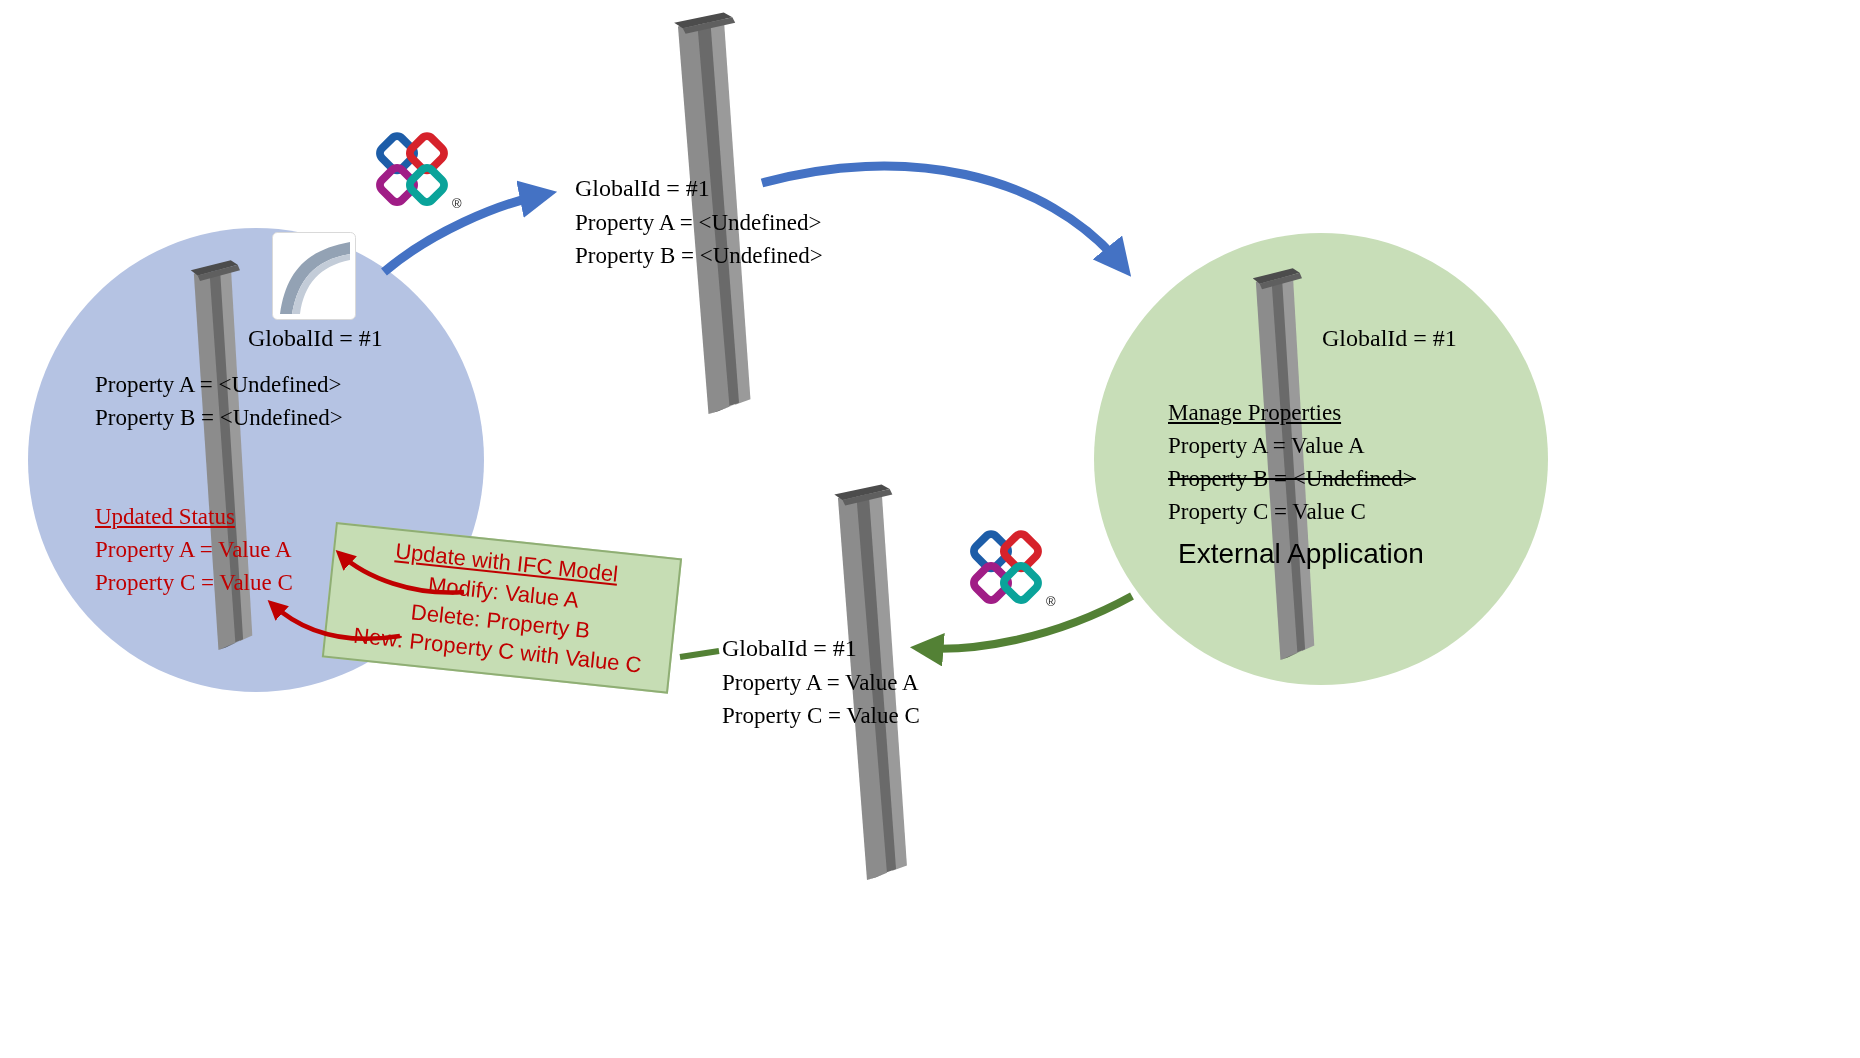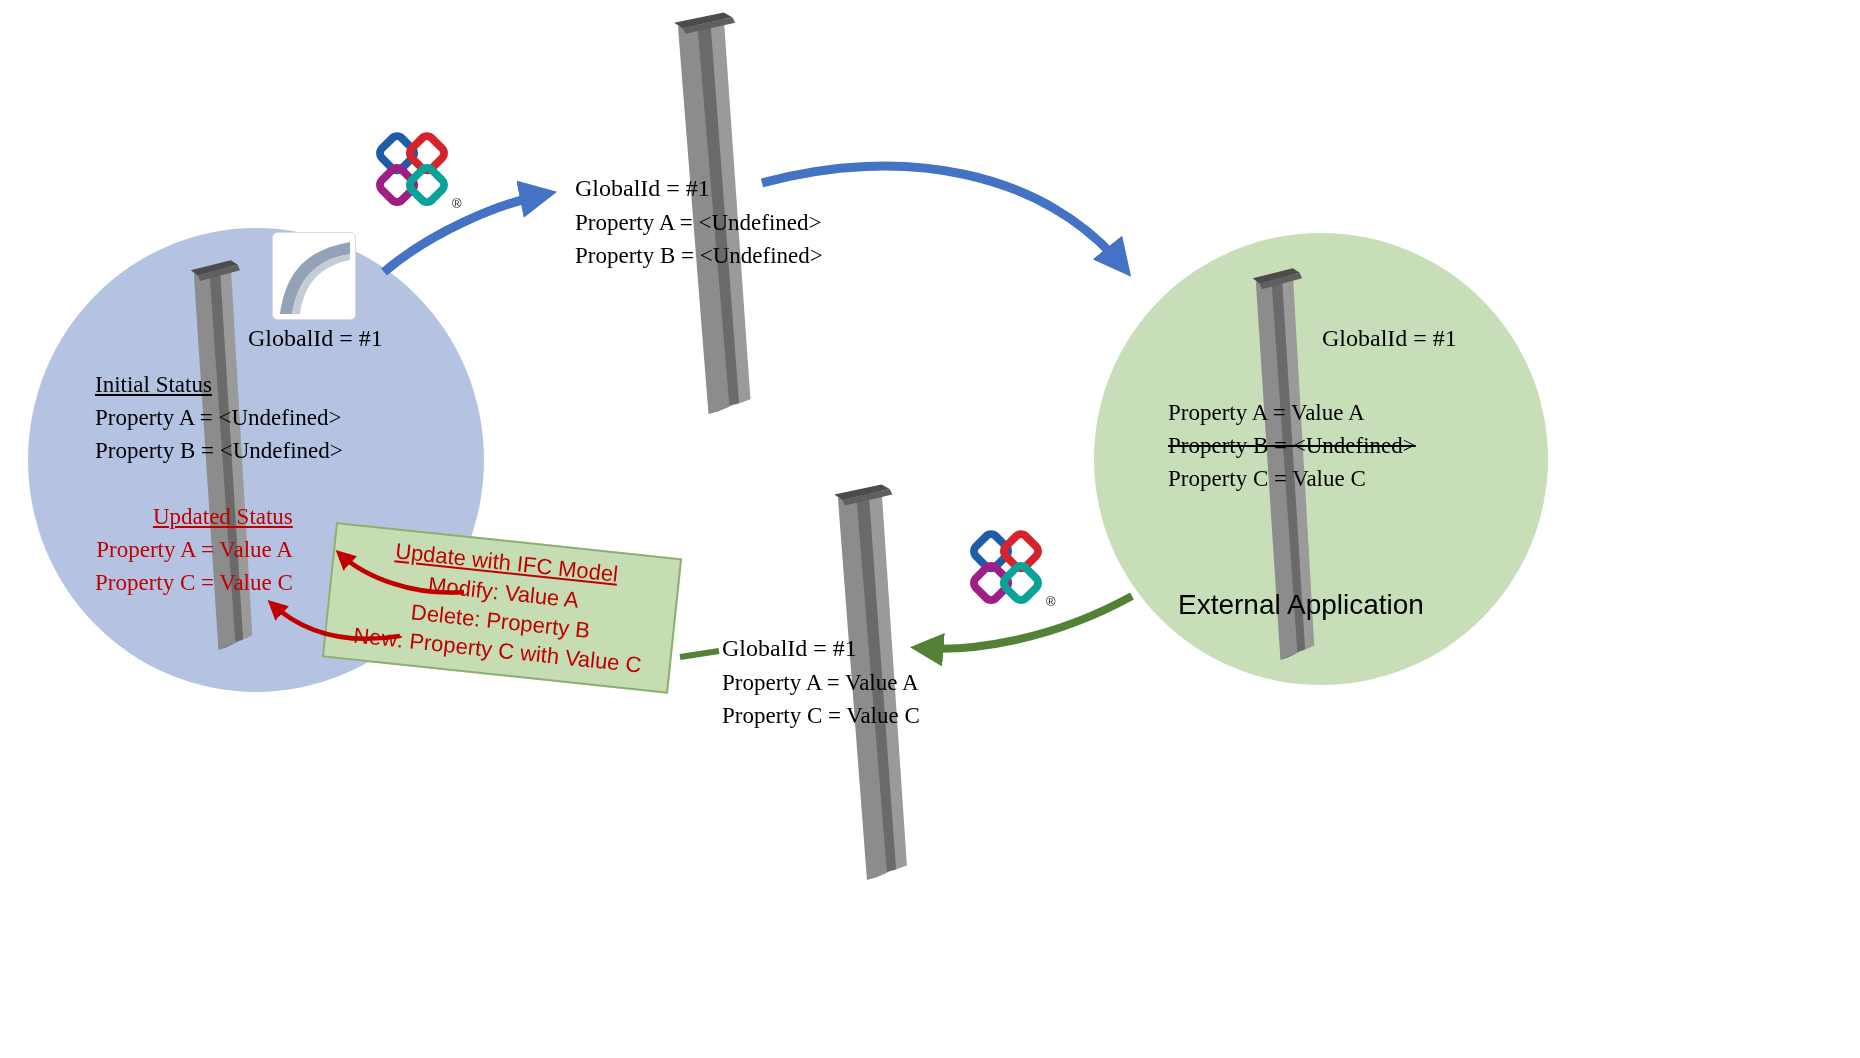--- a/index.html
+++ b/index.html
@@ -11,21 +11,21 @@
   .circle.blue  { left:28px;  top:228px; width:456px; height:464px; background:#b5c3e3; }
   .circle.green { left:1094px; top:233px; width:454px; height:452px; background:#c8deb8; }
 
   .beam { position:absolute; z-index:2; }
   .logo { position:absolute; z-index:3; }
   .reg  { position:absolute; z-index:4; font-size:13px; color:#222; }
 
   .txt { position:absolute; z-index:4; font-size:23px; line-height:33px; white-space:nowrap;font-family:Liberation Serif, serif; }
   .txt .gid { font-size:24px; line-height:36px; }
   .u   { text-decoration:underline; }
-  .red { color:#c00000;text-align:right; }
+  .red { color:#c00000; }
   .strike { text-decoration:line-through; }
   .applabel { position:absolute; z-index:4; font-size:28px; white-space:nowrap; }
 
   .note { position:absolute; left:336px; top:522px; width:348px; z-index:4;
           background:#c6ddb4; border:2px solid #8fae74;
           transform:rotate(6deg); transform-origin:top left;
           text-align:center; padding:5px 8px 9px; }
   .note .ntitle { font-size:22px; line-height:31px; color:#c00000; text-decoration:underline; }
   .note .nline  { font-size:22px; line-height:29px; color:#c00000; }
 
@@ -91,39 +91,39 @@
   <div class="txt" style="left:575px; top:170px">
     <div class="gid">GlobalId = #1</div>
     <div>Property A = &lt;Undefined&gt;</div>
     <div>Property B = &lt;Undefined&gt;</div>
   </div>
 
   <div class="txt" style="left:248px; top:320px">
     <div class="gid">GlobalId = #1</div>
   </div>
   <div class="txt" style="left:95px; top:368px">
-    <div class="u">Initial Status</div>
     <div>Property A = &lt;Undefined&gt;</div>
     <div>Property B = &lt;Undefined&gt;</div>
   </div>
   <div class="txt red" style="left:95px; top:500px">
     <div class="u">Updated Status</div>
     <div>Property A = Value A</div>
     <div>Property C = Value C</div>
   </div>
 
   <div class="txt" style="left:1322px; top:320px">
     <div class="gid">GlobalId = #1</div>
   </div>
   <div class="txt" style="left:1168px; top:396px">
+    <div class="u">Manage Properties</div>
     <div>Property A = Value A</div>
     <div class="strike">Property B = &lt;Undefined&gt;</div>
     <div>Property C = Value C</div>
   </div>
-  <div class="applabel" style="left:1178px; top:589px">External Application</div>
+  <div class="applabel" style="left:1178px; top:538px">External Application</div>
 
   <div class="txt" style="left:722px; top:630px">
     <div class="gid">GlobalId = #1</div>
     <div>Property A = Value A</div>
     <div>Property C = Value C</div>
   </div>
 
   <div class="note">
     <div class="ntitle">Update with IFC Model</div>
     <div class="nline">Modify: Value A</div>

